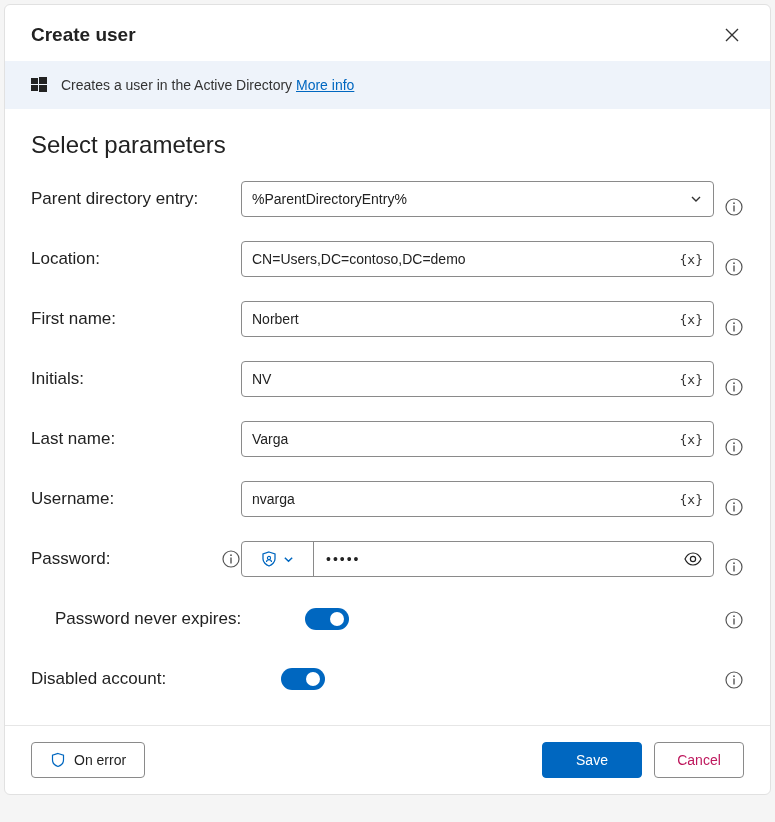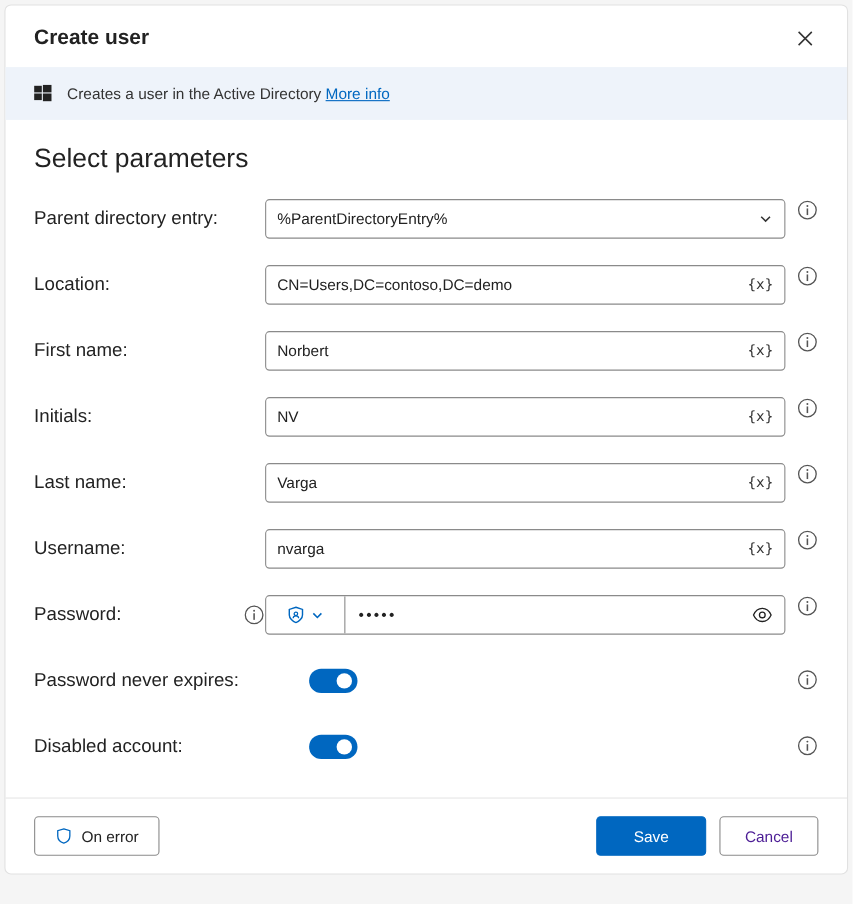--- a/index.html
+++ b/index.html
@@ -65,21 +65,21 @@
     width: 210px;
     font-size: 17px;
     color: #222;
     display: flex;
     align-items: center;
     gap: 8px;
   }
   .row-control {
     flex: 1;
     display: flex;
-    align-items: flex-start;
+    align-items: flex-end;
     gap: 10px;
   }
   .field-box {
     flex: 1;
     height: 36px;
     border: 1px solid #8a8a8a;
     border-radius: 4px;
     display: flex;
     align-items: center;
     padding: 0 10px;
@@ -171,21 +171,21 @@
     border-radius: 4px;
     padding: 0 18px;
     font-size: 14px;
     display: inline-flex;
     align-items: center;
     justify-content: center;
     gap: 8px;
     cursor: pointer;
     border: 1px solid #8a8a8a;
     background: #fff;
-    color: #4c1d95;
+    color: #be185d;
     min-width: 90px;
   }
   .btn.primary {
     background: #0067c0;
     border-color: #0067c0;
     color: #fff;
     min-width: 100px;
     font-weight: 500;
   }
   .btn.on-error { min-width: 110px; color: #222; }
@@ -368,21 +368,21 @@
           <svg width="18" height="18" viewBox="0 0 18 18">
               <circle cx="9" cy="9" r="8" stroke="#555" stroke-width="1.2" fill="none"></circle>
               <circle cx="9" cy="5.2" r="0.9" fill="#555"></circle>
               <rect x="8.3" y="7.5" width="1.4" height="6" fill="#555"></rect>
             </svg>
         </span>
       </div>
     </div>
 
     <div class="row toggle-row">
-      <div class="row-label" style="width:250px;">Password never expires:</div>
+      <div class="row-label" style="width:250px;margin-left:24px;">Password never expires:</div>
       <div class="row-control">
         <div class="toggle"></div>
         <span class="info-icon">
           <svg width="18" height="18" viewBox="0 0 18 18">
               <circle cx="9" cy="9" r="8" stroke="#555" stroke-width="1.2" fill="none"></circle>
               <circle cx="9" cy="5.2" r="0.9" fill="#555"></circle>
               <rect x="8.3" y="7.5" width="1.4" height="6" fill="#555"></rect>
             </svg>
         </span>
       </div>

